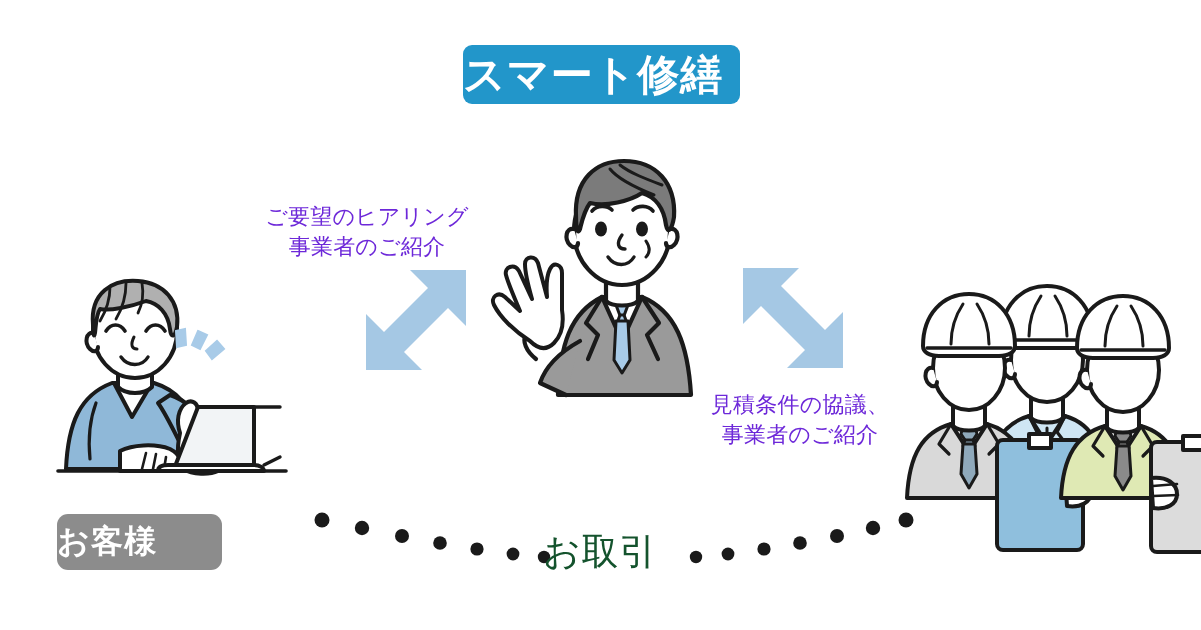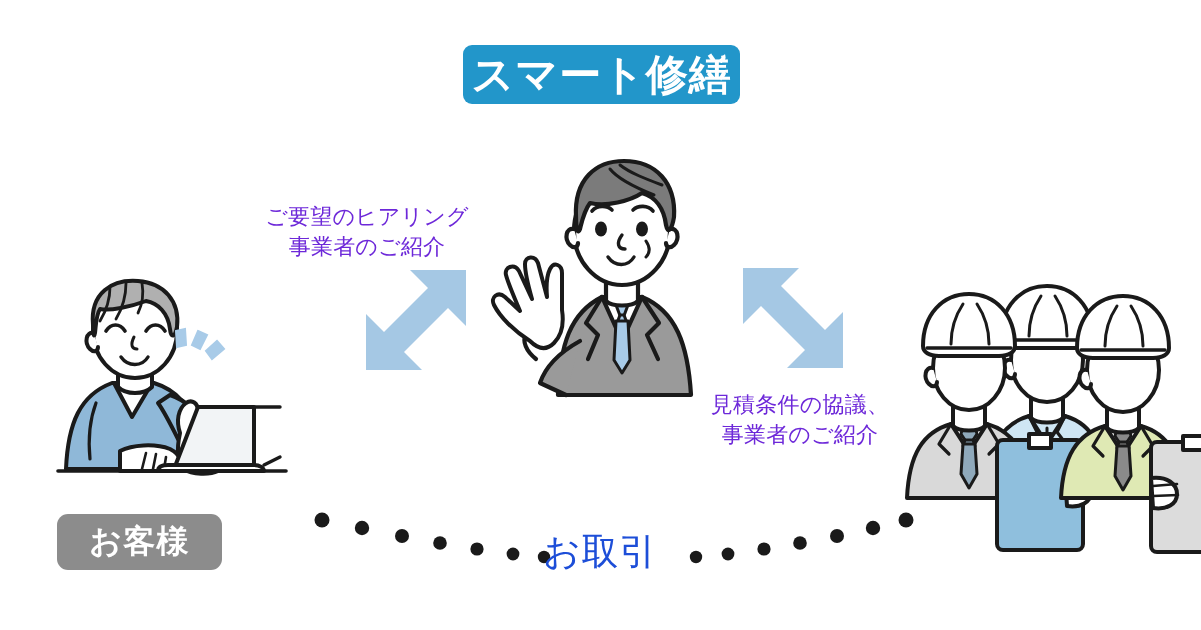--- a/index.html
+++ b/index.html
@@ -8,21 +8,21 @@
     width:1201px;height:630px;
     background:#ffffff;
     font-family:"Liberation Sans","DejaVu Sans",sans-serif;
     overflow:hidden;
   }
   #stage{position:relative;width:1201px;height:630px;background:#fff;}
 
   
   .badge{
     position:absolute;
-    display:flex;align-items:center;justify-content:center;
+    display:flex;align-items:center;
     color:#ffffff;
     letter-spacing:.04em;
     box-sizing:border-box;
     white-space:nowrap;
   }
   #title-badge{
     left:463px;top:45px;width:277px;height:59px;
     background:#2296ca;border-radius:9px;
     font-size:42px;font-weight:700;
     letter-spacing:.02em;
@@ -49,21 +49,21 @@
     font-weight:400;
     letter-spacing:.01em;
   }
   #cap-ul{left:255px;top:202px;width:224px;}
   #cap-ur{left:668px;top:202px;width:266px;}
   #cap-ll{left:243px;top:390px;width:330px;}
   #cap-lr{left:690px;top:390px;width:220px;}
 
   #deal-label{
     position:absolute;left:520px;top:527px;width:160px;
-    text-align:center;font-size:37px;color:#1d4ed8;
+    text-align:center;font-size:37px;color:#14532d;
     letter-spacing:.02em;
   }
 
   svg{position:absolute;left:0;top:0;overflow:visible;}
   .lay{position:absolute;}
 </style>
 </head>
 <body>
 
 <div id="stage">

